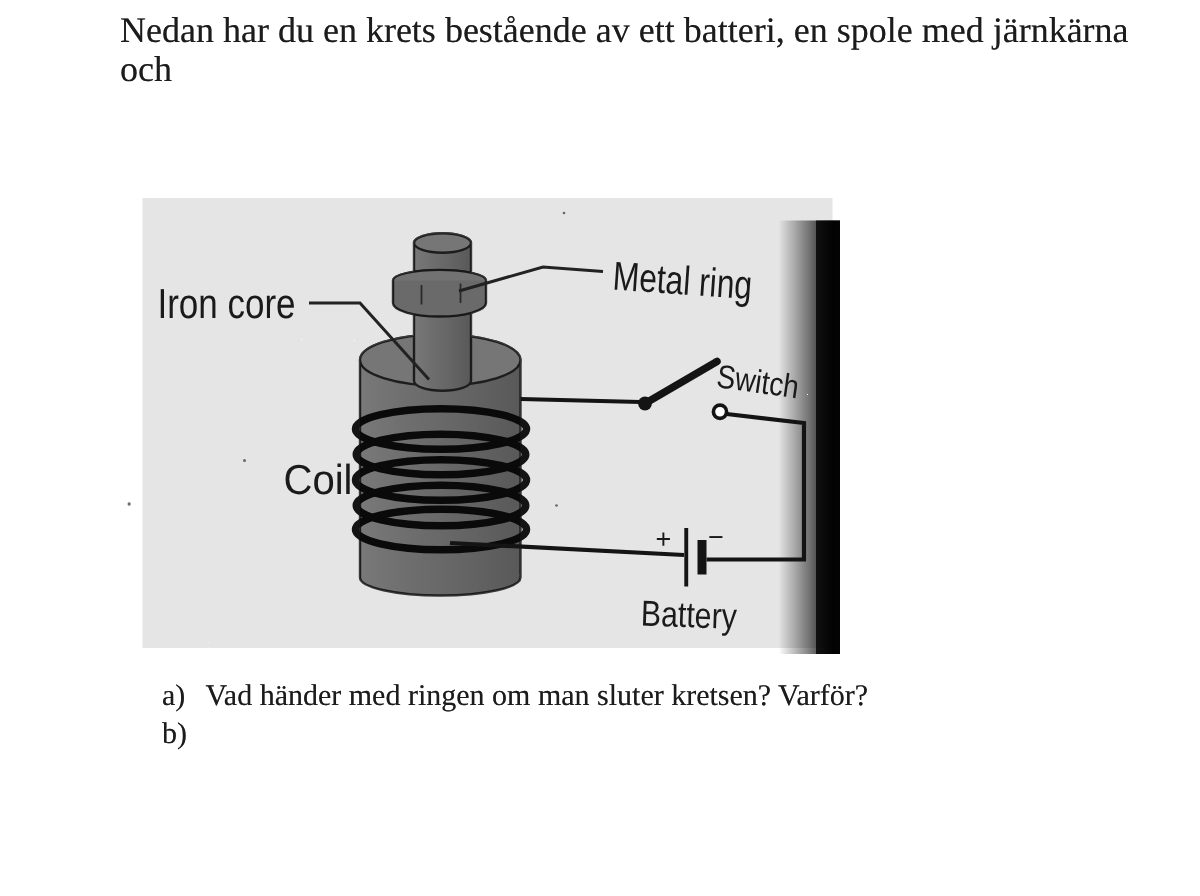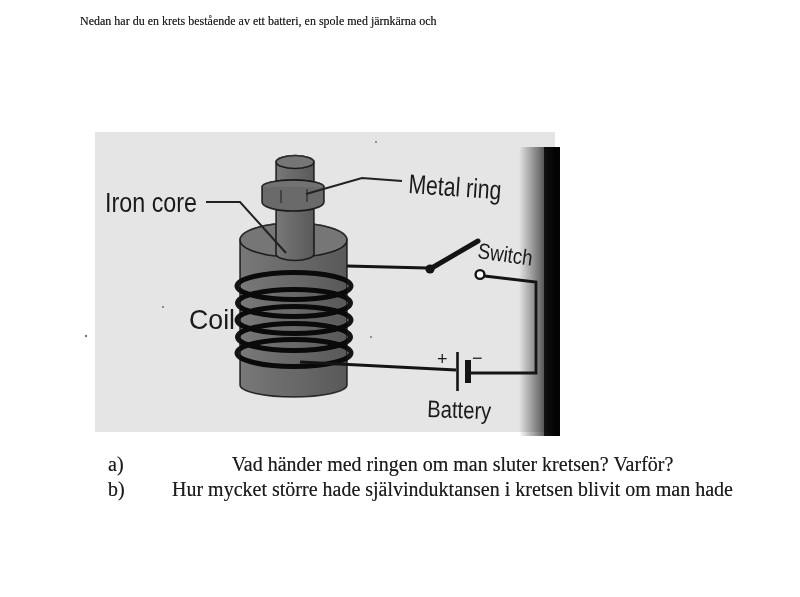--- a/index.html
+++ b/index.html
@@ -3,36 +3,36 @@
 <meta charset="utf-8">
 <style>
   html,body { margin:0; padding:0; }
   body {
     width:800px; height:597px; position:relative; overflow:hidden;
     background:#ffffff; color:#1c1c1c;
     font-family:"Liberation Serif", serif;
   }
   .intro {
     position:absolute; left:80px; top:8px; width:705px;
-    font-size:12px; line-height:26px;
+    font-size:24px; line-height:26px;
     text-shadow:0 0 0.4px rgba(0,0,0,0.55);
   }
   .figure-wrap { position:absolute; left:85px; top:125px; width:480px; height:320px; }
   svg text {
     font-family:"Liberation Sans", sans-serif;
     fill:#1a1a1a;
   }
   .questions {
     position:absolute; left:108px; top:452px; width:660px;
     font-size:20px; line-height:25px;
     text-shadow:0 0 0.4px rgba(0,0,0,0.55);
   }
   .q-row { display:flex; align-items:flex-start; }
   .q-marker { flex:0 0 29px; width:29px; }
-  .q-text { flex:1 1 auto;text-align:center; }
+  .q-text { flex:1 1 auto; }
 </style>
 </head>
 <body>
 
 <div class="intro">
   <div>Nedan har du en krets bestående av ett batteri, en spole med järnkärna och</div>
 </div>
 
 <div class="figure-wrap">
 <svg width="480" height="320" viewBox="85 125 480 320" xmlns="http://www.w3.org/2000/svg">
@@ -140,16 +140,15 @@
 <div class="questions">
   <div class="q-row">
     <div class="q-marker">a)</div>
     <div class="q-text">
       <div>Vad händer med ringen om man sluter kretsen? Varför?</div>
     </div>
   </div>
   <div class="q-row">
     <div class="q-marker">b)</div>
     <div class="q-text">
-      <div>Hur mycket större hade självinduktansen i kretsen blivit om man hade</div>
     </div>
   </div>
 </div>
 
 </body></html>

